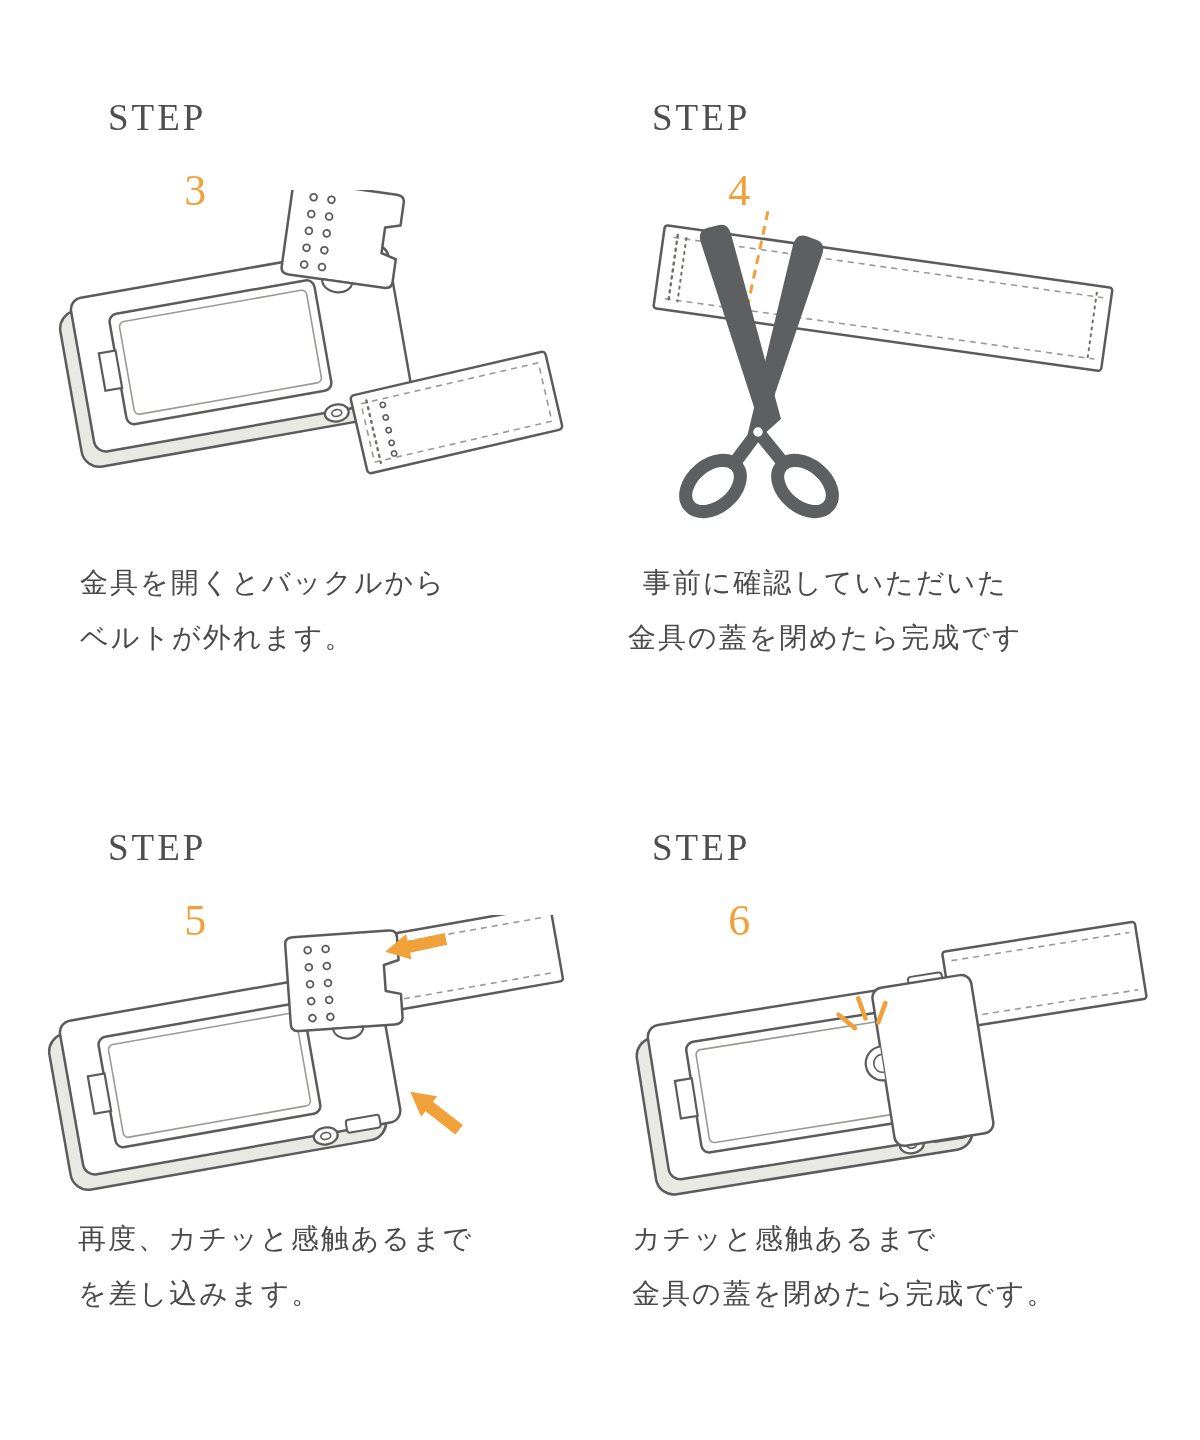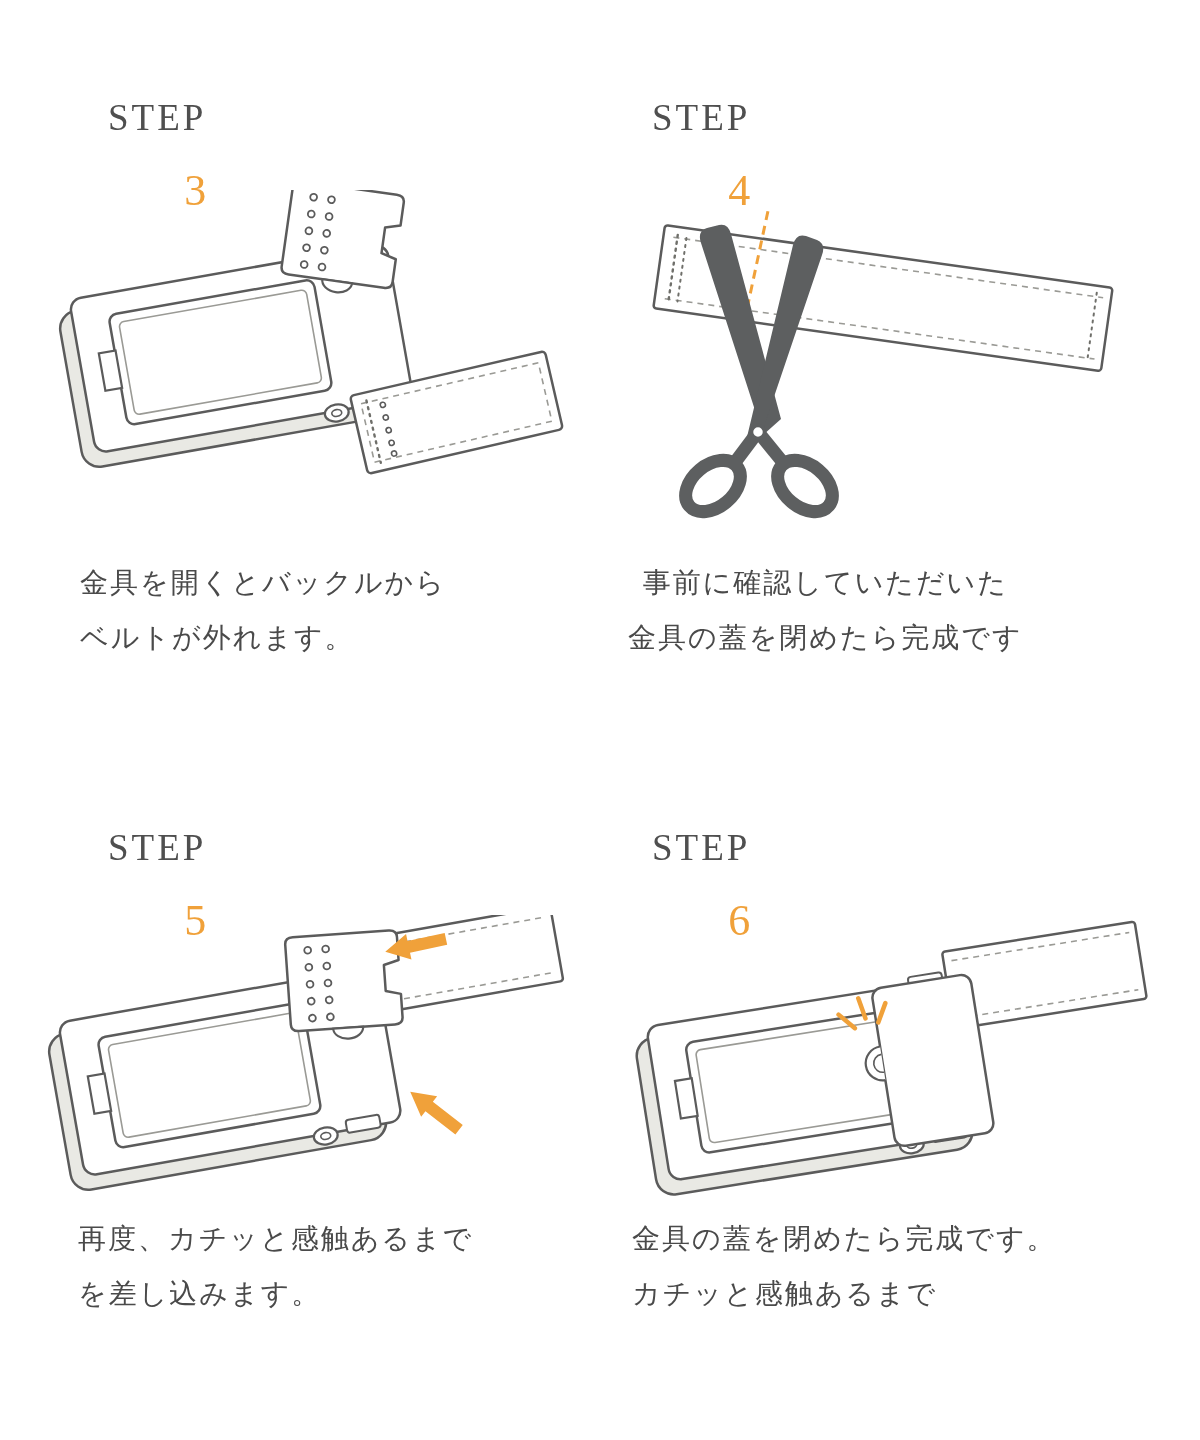--- a/index.html
+++ b/index.html
@@ -162,17 +162,17 @@
       </g>
       <g stroke="#F0A13A" stroke-width="4.5" stroke-linecap="round" fill="none">
         <line x1="224" y1="86" x2="210" y2="70"></line>
         <line x1="236" y1="78" x2="232" y2="57"></line>
         <line x1="248" y1="84" x2="258" y2="66"></line>
       </g>
     </g>
   </svg>
 
   <div class="caption" style="left:632px;top:1212px;">
+    <div>カチッと感触あるまで</div>
     <div>金具の蓋を閉めたら完成です。</div>
-    <div>カチッと感触あるまで</div>
   </div>
 
 </div>
 
 </body></html>

